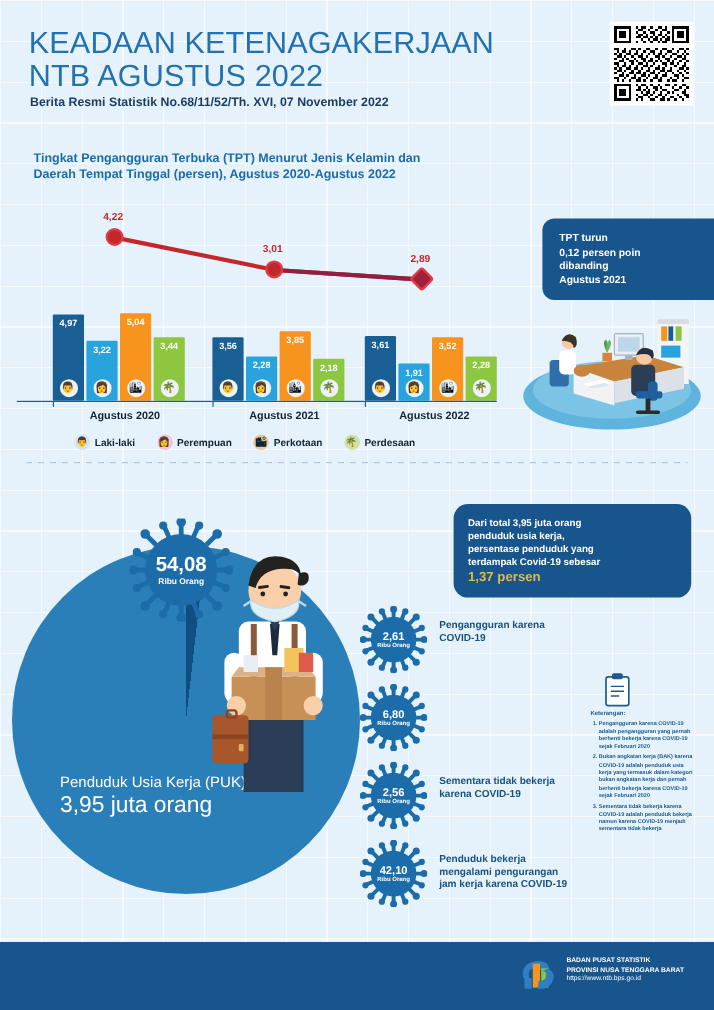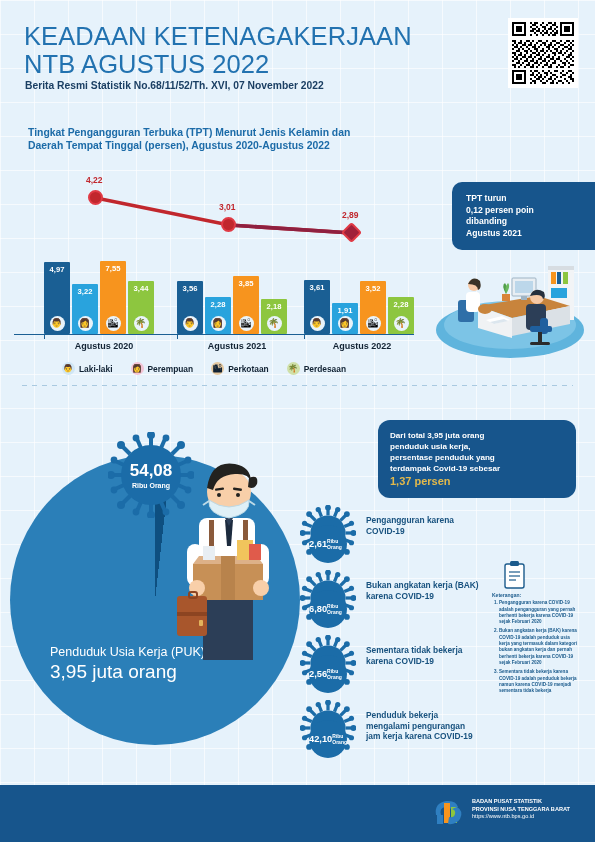--- a/index.html
+++ b/index.html
@@ -133,22 +133,22 @@
     font-size:8.1px; line-height:11px; font-weight:700;
     padding:10px 12px 11px 12px;
   }
   .callout-right .hl { color:#e2b94b; font-size:11px; display:block; margin-top:2px; }
 
   
   .items { position:absolute; left:300px; top:505px; width:190px; }
   .item { position:relative; height:65px; }
   .item .vi { position:absolute; left:0; top:0; width:56px; height:56px; }
   .item .vi .core {
-    position:absolute; left:9px; top:20px; width:38px; height:38px; border-radius:50%;
-    background:#1b6ca8; color:#fff; display:flex; flex-direction:row;
+    position:absolute; left:9px; top:9px; width:38px; height:38px; border-radius:50%;
+    background:#1b6ca8; color:#fff; display:flex; flex-direction:column;
     align-items:center; justify-content:center;
   }
   .item .vi .n { font-size:9.3px; font-weight:700; }
   .item .vi .u { font-size:5px; font-weight:700; }
   .item .tx {
     position:absolute; left:66px; top:10px; width:115px;
     font-size:8.4px; line-height:10.5px; color:#18527f; font-weight:700;
   }
 
   
@@ -443,21 +443,21 @@
       <div class="group" style="left:30px; width:120px;">
         <div class="bar b-lk" style="left:0px;   height:72px;">
           <span class="v">4,97</span>
           <span class="face">👨</span>
         </div>
         <div class="bar b-pr" style="left:28px;  height:50px;">
           <span class="v">3,22</span>
           <span class="face">👩</span>
         </div>
         <div class="bar b-kota" style="left:56px;  height:73px;">
-          <span class="v">7,55</span>
+          <span class="v">5,04</span>
           <span class="face">🏙</span>
         </div>
         <div class="bar b-desa" style="left:84px;  height:53px;">
           <span class="v">3,44</span>
           <span class="face">🌴</span>
         </div>
       </div>
 
       <div class="group" style="left:163px; width:120px;">
         <div class="bar b-lk" style="left:0px;   height:53px;">
@@ -776,21 +776,20 @@
               <circle cx="28" cy="79" r="4"></circle>
             <circle cx="7" cy="28" r="4"></circle>
               <circle cx="79" cy="58" r="4"></circle>
           </g>
         </svg>
         <div class="core">
           <span class="n">6,80</span>
           <span class="u">Ribu Orang</span>
         </div>
       </div>
-      <div class="tx">Bukan angkatan kerja (BAK) karena COVID-19</div>
     </div>
 
     <div class="item">
       <div class="vi">
         <svg width="56" height="56" viewBox="0 0 86 86" style="position:absolute;left:0;top:0;">
           <g fill="#1b6ca8">
             <circle cx="43" cy="43" r="27"></circle>
             <g stroke="#1b6ca8" stroke-width="5">
               <line x1="43" y1="16" x2="43" y2="5"></line>
                 <line x1="43" y1="70" x2="43" y2="81"></line>

